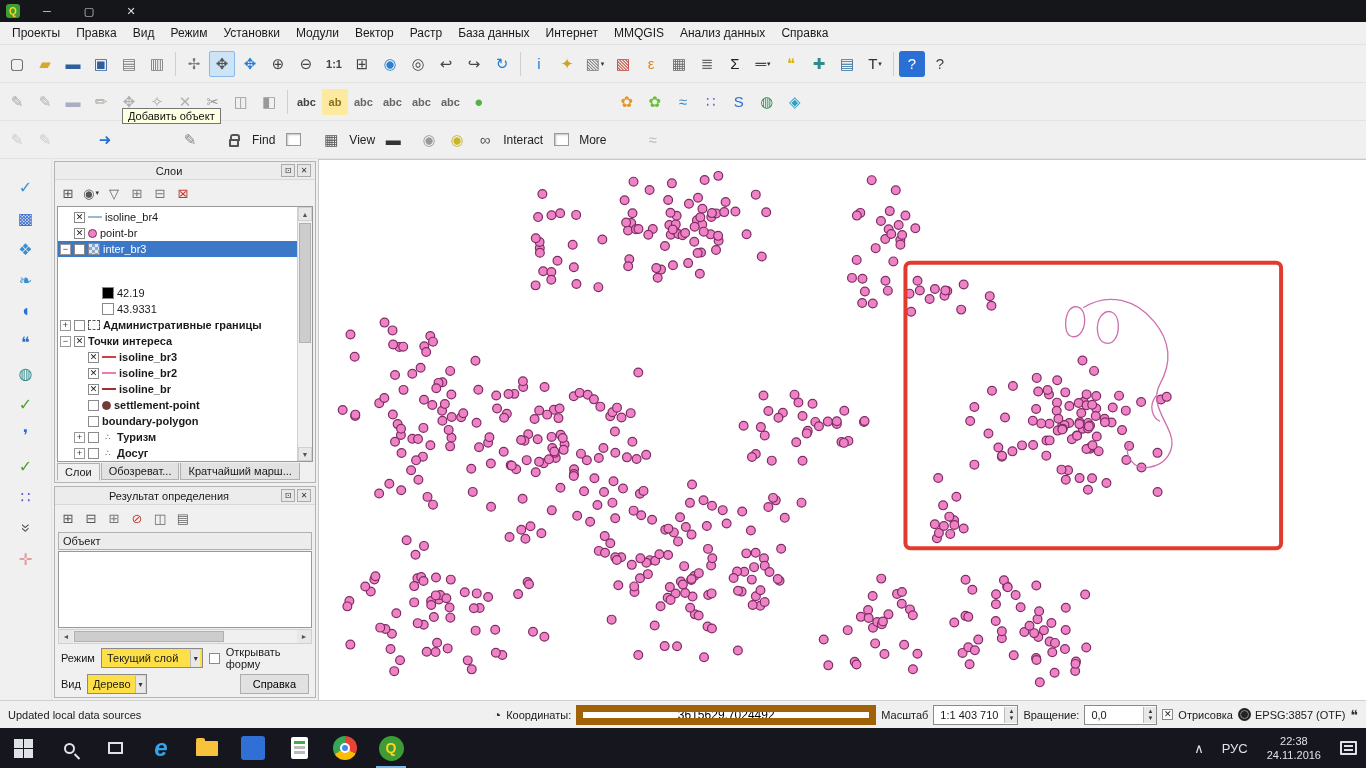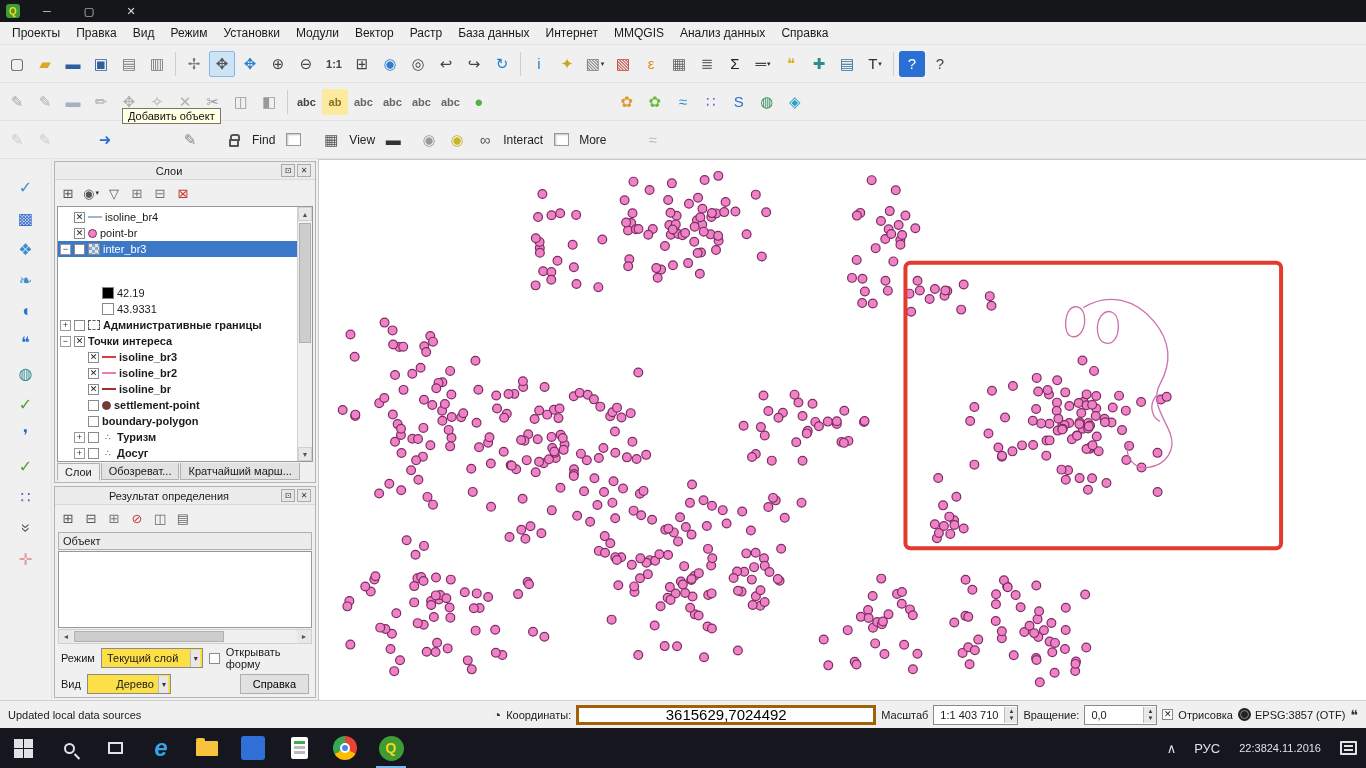--- a/index.html
+++ b/index.html
@@ -74,31 +74,31 @@
 .hscroll{height:15px;margin:1px 3px;background:#f0f0f0;border:1px solid #d0d0d0;position:relative;display:flex;align-items:center}
 .hscroll .sarr{width:14px;height:100%;display:flex;align-items:center;justify-content:center;font-size:7px;color:#555;background:#e8e8e8}
 .hscroll .sarr.r{margin-left:auto}
 .hthumb{position:absolute;left:15px;top:1px;bottom:1px;width:150px;background:#cdcdcd;border:1px solid #b0b0b0}
 .prow{height:26px;display:flex;align-items:center;gap:6px;padding:0 6px;font-size:11px}
 .combo{background:#fde047;border:1px solid #8a8a8a;height:20px;display:inline-flex;align-items:center;padding:0 2px 0 5px;font-size:11px;gap:4px}
 .carr{font-size:8px;color:#333;border-left:1px solid #bbb;padding:4px 2px 4px 3px;background:#e8e8e8}
 .btn{background:#e1e1e1;border:1px solid #adadad;padding:3px 12px;font-size:11px;font-family:inherit}
 #help-btn{margin-left:auto}
 #mode-combo{width:112px;justify-content:space-between}
-#view-combo{width:84px;justify-content:flex-end}
+#view-combo{width:60px;justify-content:space-between}
 
 
 #map-wrap{flex:1;position:relative;background:#fff;border-left:1px solid #c8c8c8;border-top:1px solid #c8c8c8}
 #map-svg{display:block;width:100%;height:100%}
 
 
 #statusbar{height:28px;background:#f0f0f0;border-top:1px solid #d0d0d0;display:flex;align-items:center;padding:0 8px;gap:5px;font-size:11px}
 #statusbar .grp{margin-left:auto;display:flex;align-items:center;gap:5px}
 .sb-ic{font-size:14px;color:#333}
-#coords-input{width:300px;height:20px;border:3px solid #a16207;text-align:center;font-size:15px;font-family:inherit;background:#fff}
+#coords-input{width:300px;height:20px;border:7px solid #a16207;text-align:center;font-size:12px;font-family:inherit;background:#fff}
 .spinbox{background:#fff;border:1px solid #8a8a8a;height:20px;display:inline-flex;align-items:center;font-size:11px}
 .spinbox .val{padding:0 6px;min-width:58px}
 .updown{display:flex;flex-direction:column;font-size:6px;line-height:7px;background:#e8e8e8;border-left:1px solid #bbb;padding:1px 3px;color:#333}
 .crs{display:flex;align-items:center;gap:4px;font-size:11px}
 .crs .globe{width:13px;height:13px;border-radius:50%;background:#222;position:relative}
 .crs .globe::after{content:"";position:absolute;inset:2px;border:1px solid #888;border-radius:50%}
 
 
 #taskbar{height:40px;background:#15161e;display:flex;align-items:stretch;color:#dfe3e8}
 .task-ic{width:46px;display:flex;align-items:center;justify-content:center;position:relative}
@@ -112,21 +112,21 @@
 .folder{width:22px;height:15px;background:#f9c23c;border-radius:1px;position:relative}
 .folder::before{content:"";position:absolute;top:-3px;left:0;width:9px;height:3px;background:#f9c23c;border-radius:2px 2px 0 0}
 .tile{width:24px;height:24px;background:#2f6fd6;border-radius:3px;display:flex;align-items:center;justify-content:center;color:#cfe2ff;font-size:9px;font-weight:bold}
 .doc{width:17px;height:22px;background:#fff;border-radius:2px;position:relative}
 .doc::after{content:"";position:absolute;left:3px;right:3px;top:4px;height:3px;background:#3fae49;box-shadow:0 5px 0 #bbb,0 10px 0 #bbb}
 .chrome{width:24px;height:24px;border-radius:50%;background:conic-gradient(#e84335 0 33%,#fcbc05 33% 66%,#35a853 66% 100%);position:relative}
 .chrome::after{content:"";position:absolute;inset:7px;background:#4286f4;border:2px solid #fff;border-radius:50%}
 .qgis{width:25px;height:25px;border-radius:50%;background:#3f9c35;color:#ffd51e;font-weight:bold;display:flex;align-items:center;justify-content:center;font-size:14px}
 #tray{margin-left:auto;display:flex;align-items:center}
 .tray-ic{padding:0 9px;font-size:13px;display:flex;align-items:center;justify-content:center}
-#clock{display:flex;align-items:center;justify-content:center;font-size:11px;line-height:14px;padding:0 10px}
+#clock{display:flex;flex-direction:column;align-items:center;justify-content:center;font-size:11px;line-height:14px;padding:0 10px}
 .notif{width:17px;height:14px;border:2px solid #dfe3e8;border-radius:1px;position:relative}
 .notif::after{content:"";position:absolute;left:2px;right:2px;top:2px;height:2px;background:#dfe3e8;box-shadow:0 4px 0 #dfe3e8}
 </style>
 </head>
 <body>
 
 <div class="app">
 
   <div class="titlebar">
     <span class="app-ic">Q</span>

